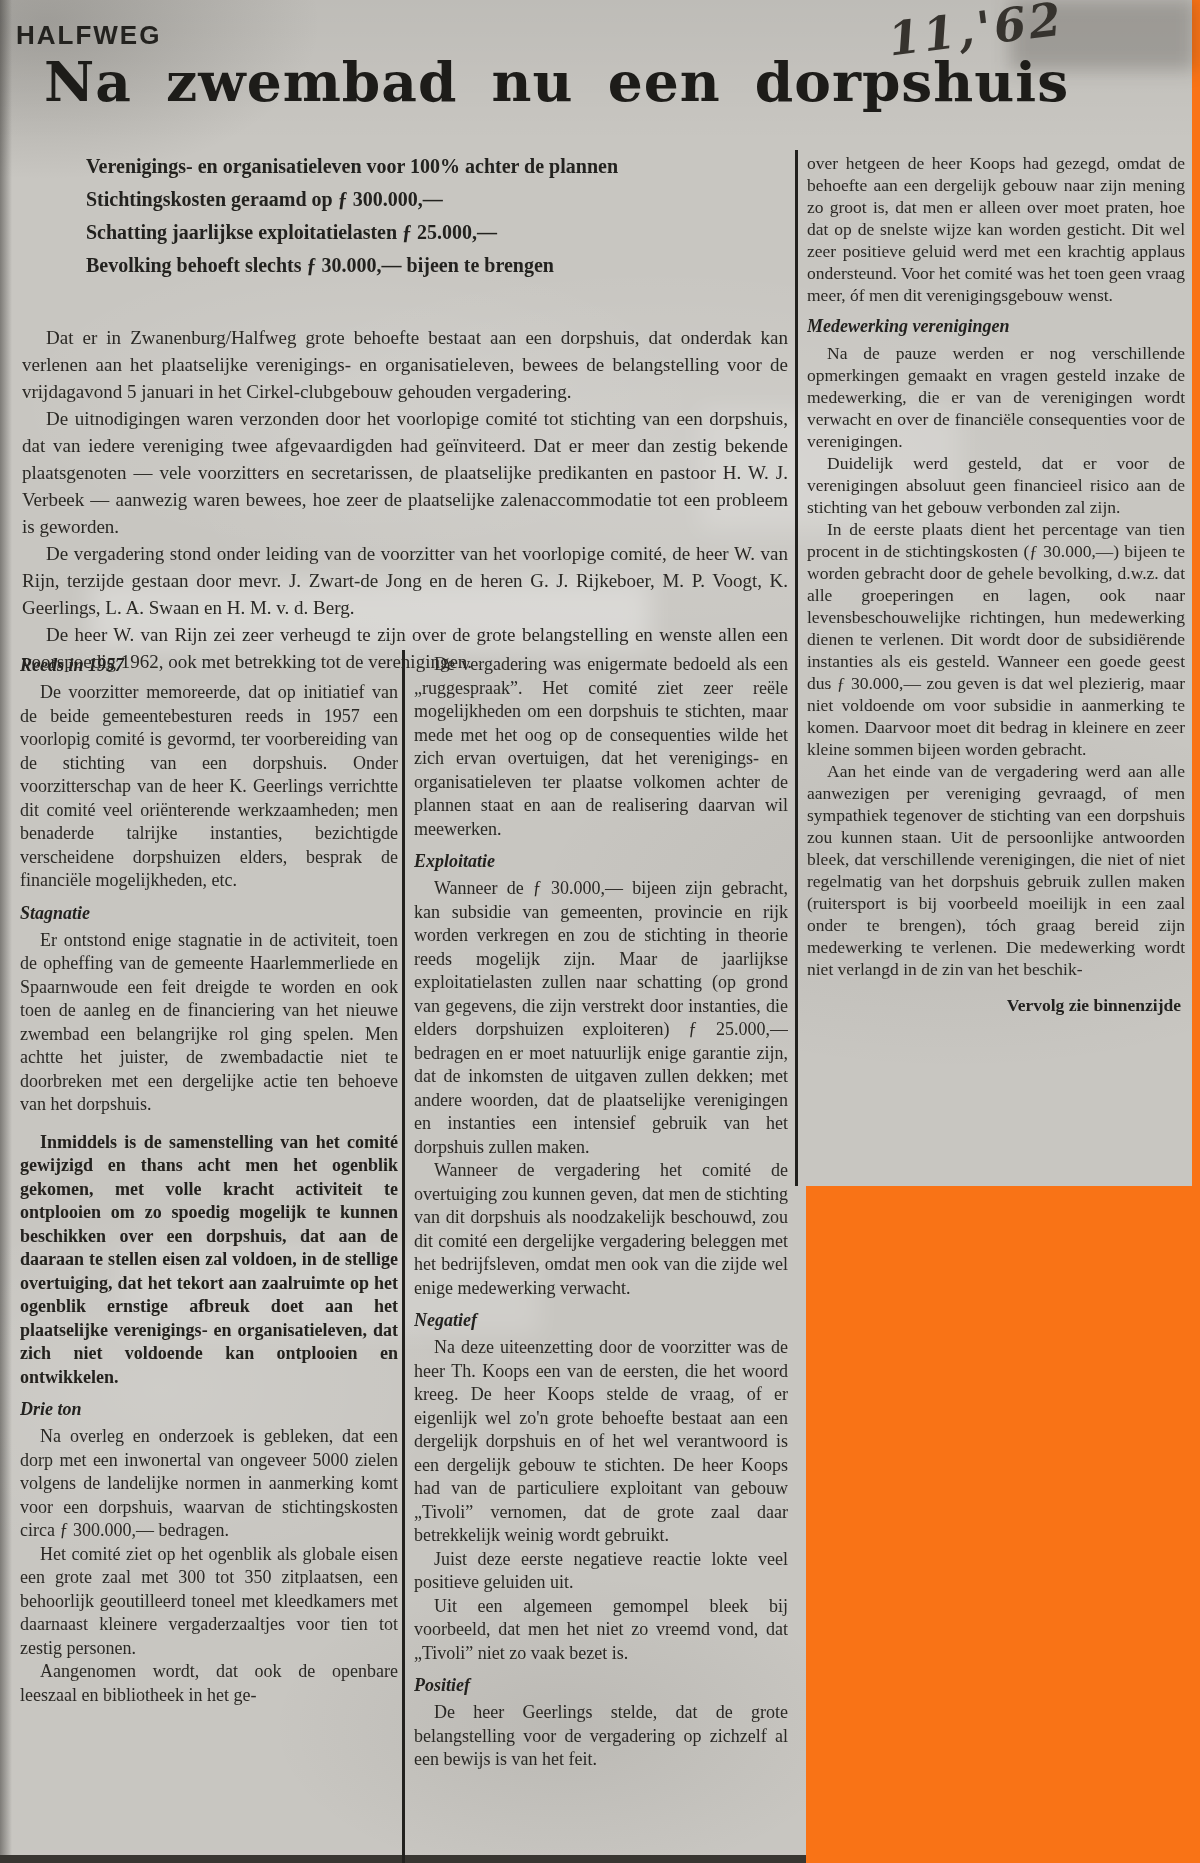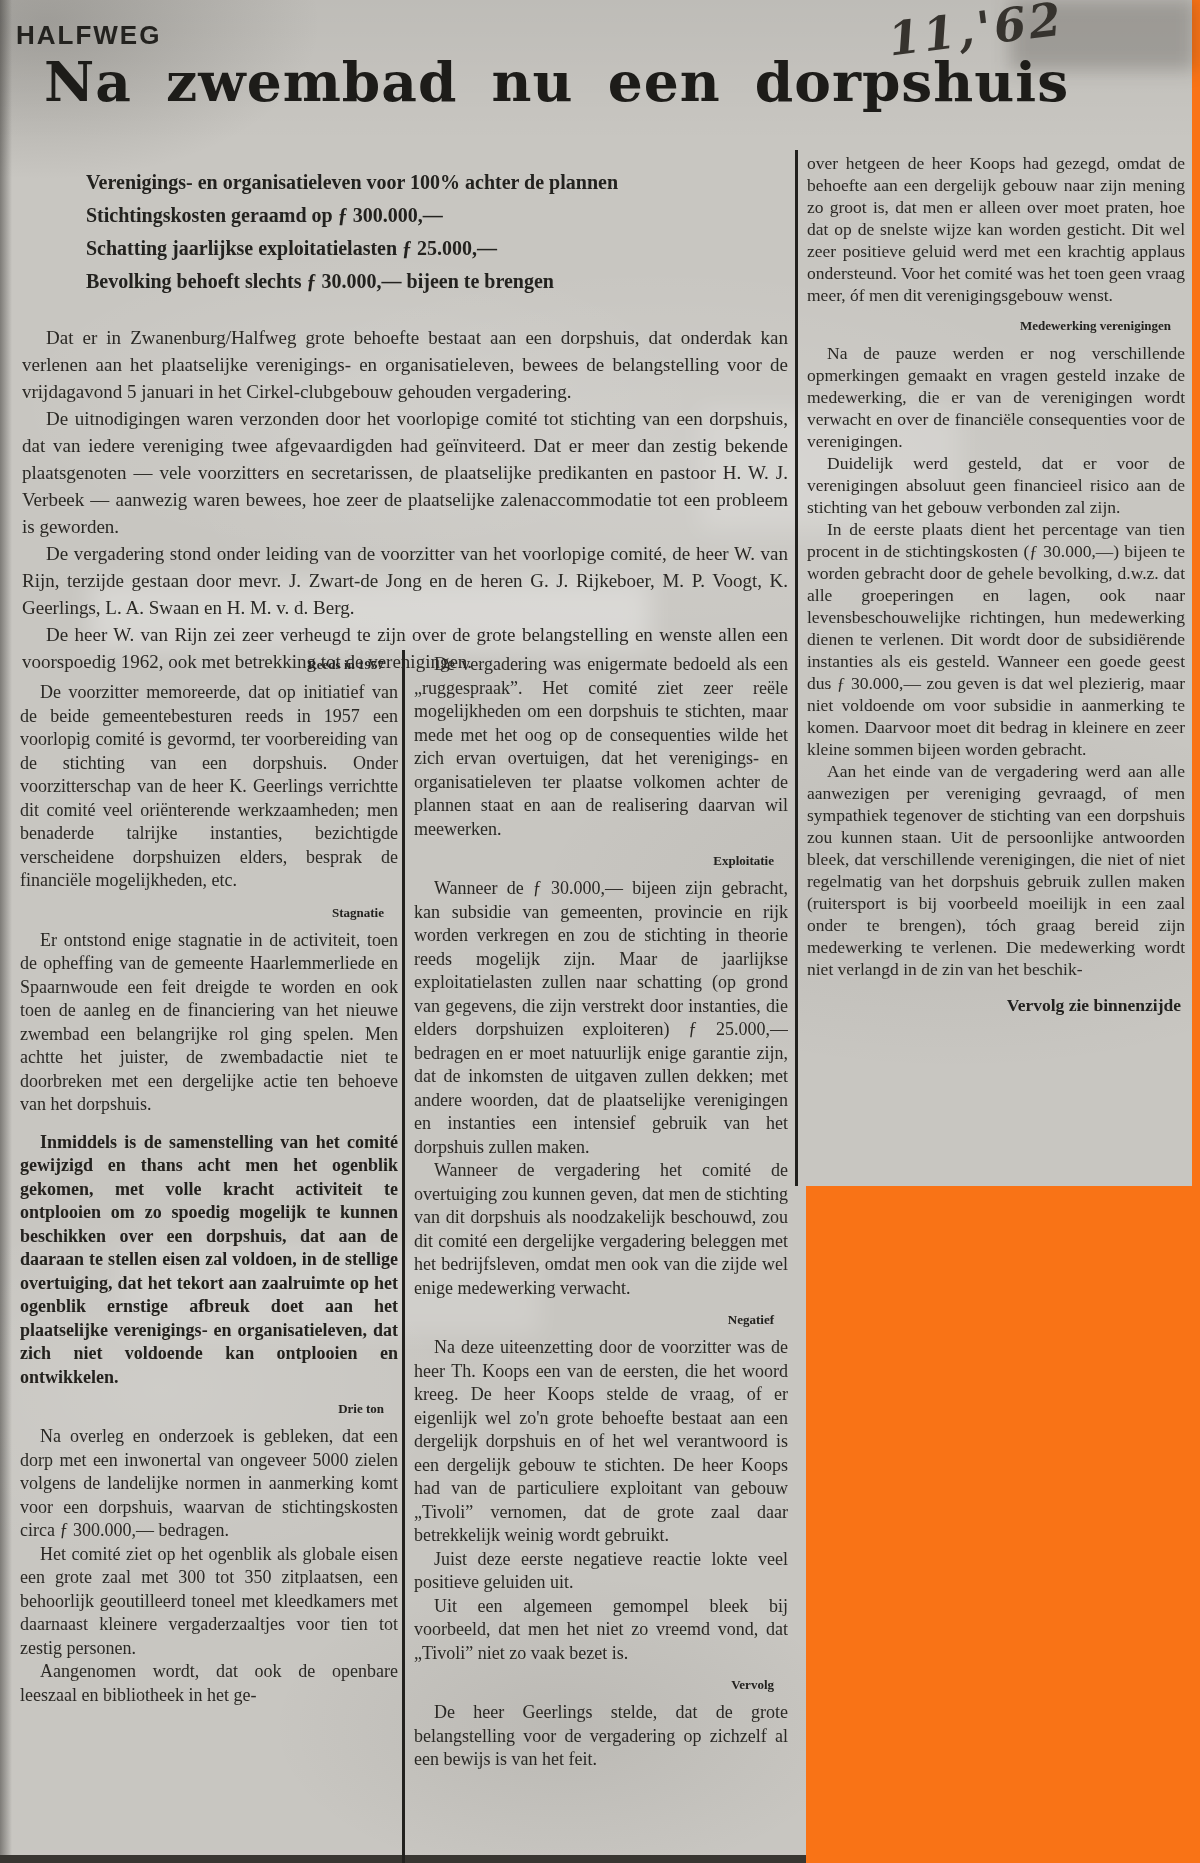--- a/index.html
+++ b/index.html
@@ -48,36 +48,36 @@
     position:absolute;left:888px;top:2px;
     font-family:"DejaVu Serif",serif;font-style:italic;font-weight:bold;
     font-size:46px;color:#36332e;transform:rotate(-7deg);letter-spacing:3px;
   }
   .headline{
     position:absolute;left:44px;top:52px;width:1000px;margin:0;
     font-family:"DejaVu Serif",serif;font-weight:bold;
     font-size:55px;line-height:1.1;color:#1d1c19;
     letter-spacing:1px;word-spacing:14px;white-space:nowrap;
   }
-  .subheads{position:absolute;left:86px;top:172px;width:700px;}
+  .subheads{position:absolute;left:86px;top:156px;width:700px;}
   .subhead{
     font-weight:bold;font-size:20px;line-height:21px;margin:0 0 12px 0;color:#23221f;
   }
   .lead{
     position:absolute;left:22px;top:298px;width:766px;
     font-size:19px;line-height:27px;text-align:justify;color:#2a2824;margin-top:26px;
   }
   .lead p{margin:0;text-indent:24px;}
 
   .col{position:absolute;text-align:justify;color:#2a2824;overflow:hidden;}
   .col p{margin:0;text-indent:20px;}
   .col p.no-indent{text-indent:0;}
   .col h3{
-    margin:10px 14px 6px 0;font-size:13px;line-height:20px;
-    text-align:right;color:#23221f;
+    margin:10px 14px 6px 0;font-size:18px;line-height:20px;
+    text-align:left;color:#23221f;font-style:italic;
   }
   .col-1{left:20px;top:653px;width:378px;height:1208px;font-size:18px;line-height:23.5px;}
   .col-1 h3:first-child{margin-top:2px;}
   .col-2{left:414px;top:653px;width:374px;height:1208px;font-size:18px;line-height:23.5px;}
   .col-3{left:807px;top:152px;width:378px;height:1032px;font-size:17.5px;line-height:22px;}
   .bold-para{font-weight:bold;margin-top:14px !important;color:#23211d;}
   .footer-note{
     margin:14px 4px 0 0;text-align:right;font-weight:bold;font-size:17.5px;color:#23221f;
   }
 </style>
@@ -131,21 +131,21 @@
 
   <div class="col col-2">
     <p>De vergadering was enigermate bedoeld als een „ruggespraak”. Het comité ziet zeer reële mogelijkheden om een dorpshuis te stichten, maar mede met het oog op de consequenties wilde het zich ervan overtuigen, dat het verenigings- en organisatieleven ter plaatse volkomen achter de plannen staat en aan de realisering daarvan wil meewerken.</p>
     <h3>Exploitatie</h3>
     <p>Wanneer de ƒ 30.000,— bijeen zijn gebracht, kan subsidie van gemeenten, provincie en rijk worden verkregen en zou de stichting in theorie reeds mogelijk zijn. Maar de jaarlijkse exploitatielasten zullen naar schatting (op grond van gegevens, die zijn verstrekt door instanties, die elders dorpshuizen exploiteren) ƒ 25.000,— bedragen en er moet natuurlijk enige garantie zijn, dat de inkomsten de uitgaven zullen dekken; met andere woorden, dat de plaatselijke verenigingen en instanties een intensief gebruik van het dorpshuis zullen maken.</p>
     <p>Wanneer de vergadering het comité de overtuiging zou kunnen geven, dat men de stichting van dit dorpshuis als noodzakelijk beschouwd, zou dit comité een dergelijke vergadering beleggen met het bedrijfsleven, omdat men ook van die zijde wel enige medewerking verwacht.</p>
     <h3>Negatief</h3>
     <p>Na deze uiteenzetting door de voorzitter was de heer Th. Koops een van de eersten, die het woord kreeg. De heer Koops stelde de vraag, of er eigenlijk wel zo'n grote behoefte bestaat aan een dergelijk dorpshuis en of het wel verantwoord is een dergelijk gebouw te stichten. De heer Koops had van de particuliere exploitant van gebouw „Tivoli” vernomen, dat de grote zaal daar betrekkelijk weinig wordt gebruikt.</p>
     <p>Juist deze eerste negatieve reactie lokte veel positieve geluiden uit.</p>
     <p>Uit een algemeen gemompel bleek bij voorbeeld, dat men het niet zo vreemd vond, dat „Tivoli” niet zo vaak bezet is.</p>
-    <h3>Vervolg</h3>
+    <h3>Positief</h3>
     <p>De heer Geerlings stelde, dat de grote belangstelling voor de vergadering op zichzelf al een bewijs is van het feit.</p>
   </div>
 
   <div class="col col-3">
     <p class="no-indent">over hetgeen de heer Koops had gezegd, omdat de behoefte aan een dergelijk gebouw naar zijn mening zo groot is, dat men er alleen over moet praten, hoe dat op de snelste wijze kan worden gesticht. Dit wel zeer positieve geluid werd met een krachtig applaus ondersteund. Voor het comité was het toen geen vraag meer, óf men dit verenigingsgebouw wenst.</p>
     <h3>Medewerking verenigingen</h3>
     <p>Na de pauze werden er nog verschillende opmerkingen gemaakt en vragen gesteld inzake de medewerking, die er van de verenigingen wordt verwacht en over de financiële consequenties voor de verenigingen.</p>
     <p>Duidelijk werd gesteld, dat er voor de verenigingen absoluut geen financieel risico aan de stichting van het gebouw verbonden zal zijn.</p>
     <p>In de eerste plaats dient het percentage van tien procent in de stichtingskosten (ƒ 30.000,—) bijeen te worden gebracht door de gehele bevolking, d.w.z. dat alle groeperingen en lagen, ook naar levensbeschouwelijke richtingen, hun medewerking dienen te verlenen. Dit wordt door de subsidiërende instanties als eis gesteld. Wanneer een goede geest dus ƒ 30.000,— zou geven is dat wel plezierig, maar niet voldoende om voor subsidie in aanmerking te komen. Daarvoor moet dit bedrag in kleinere en zeer kleine sommen bijeen worden gebracht.</p>
     <p>Aan het einde van de vergadering werd aan alle aanwezigen per vereniging gevraagd, of men sympathiek tegenover de stichting van een dorpshuis zou kunnen staan. Uit de persoonlijke antwoorden bleek, dat verschillende verenigingen, die niet of niet regelmatig van het dorpshuis gebruik zullen maken (ruitersport is bij voorbeeld moeilijk in een zaal onder te brengen), tóch graag bereid zijn medewerking te verlenen. Die medewerking wordt niet verlangd in de zin van het beschik-</p>

